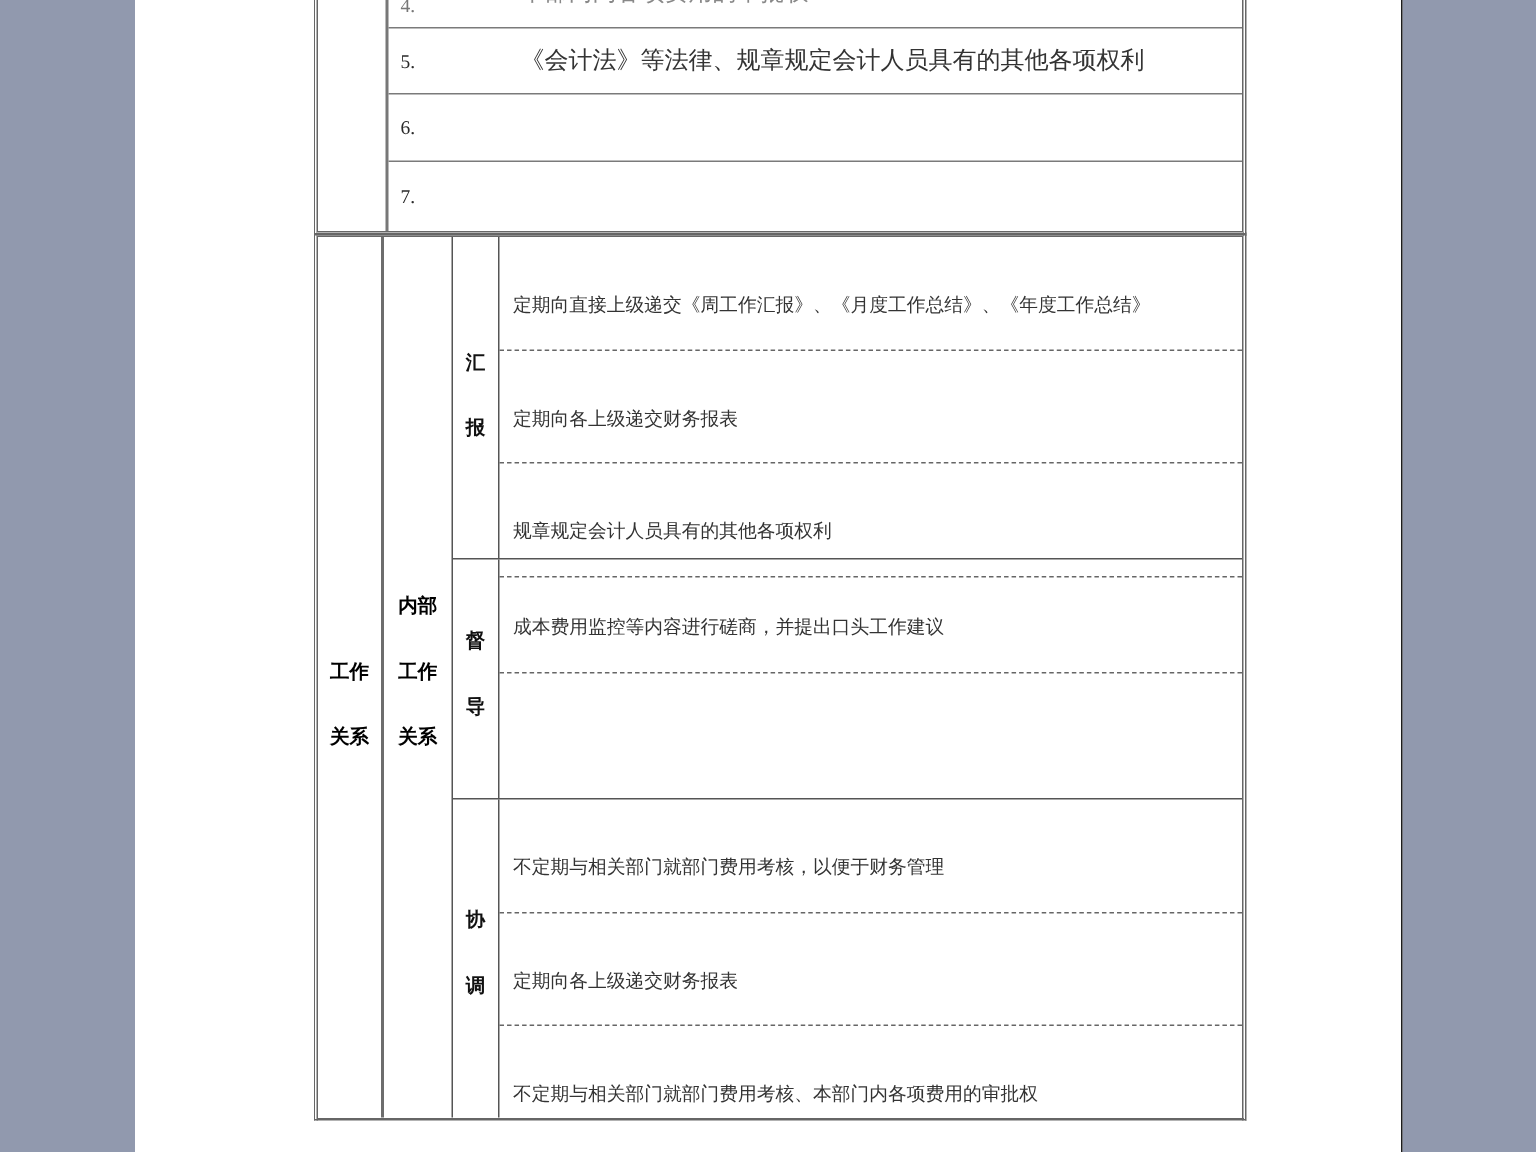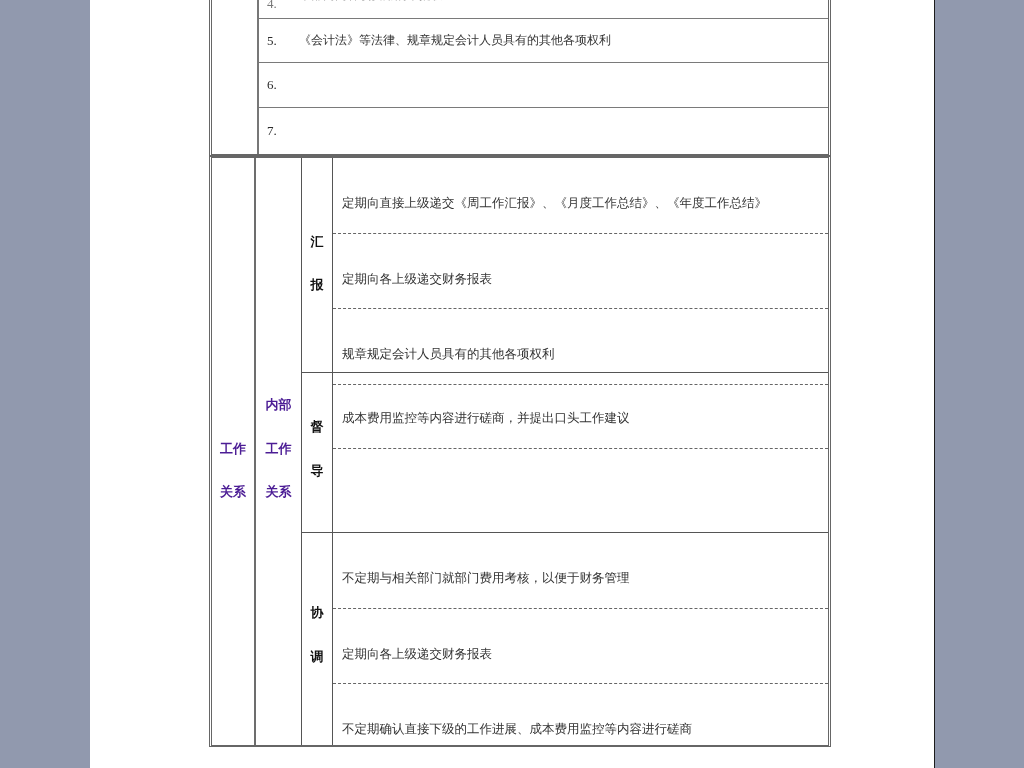--- a/index.html
+++ b/index.html
@@ -45,21 +45,21 @@
       position: absolute; left: 47px; right: 0;
       border-bottom: 1px solid #7a7a7a;
       display: flex; align-items: center;
       font-family: "Liberation Serif", "DejaVu Serif", serif;
       font-size: 13px; color: #2a2a2a;
       padding-left: 8px;
       box-sizing: border-box;
     }
     .rights .row:last-child { border-bottom: none; }
     .rights .row .num { width: 32px; display: inline-block; }
-    .rights .row .txt { font-family: Liberation Mono, monospace; font-size: 12px; color: #333; }
+    .rights .row .txt { font-family: Liberation Mono, monospace; font-size: 16px; color: #333; margin-left: 48px; }
     .rights .row.clipped { color: #777; }
     .rights .row.clipped .txt { color: #888; }
 
     
     .relations {
       left: 209px; top: 155px; width: 622px; height: 592px;
       border-left: 3px double #666;
       border-right: 3px double #666;
       border-top: 3px double #666;
       border-bottom: 2px solid #666;
@@ -70,21 +70,21 @@
       box-sizing: border-box;
     }
     .col2 {
       position: absolute; left: 44px; top: 0; width: 46px; height: 100%;
       border-right: 1px solid #555;
       box-sizing: border-box;
     }
     .stack {
       position: absolute; left: 0; width: 100%;
       text-align: center;
-      font-weight: bold; font-size: 13px; color: #4c1d95;
+      font-weight: bold; font-size: 13px; color: #000000;
       line-height: 43px;
     }
     .group {
       position: absolute; left: 90px; right: 0;
       border-bottom: 1px solid #555;
       box-sizing: border-box;
     }
     .group:last-child { border-bottom: none; }
     .group .glabel {
       position: absolute; left: 0; top: 0; width: 31px; height: 100%;
@@ -176,18 +176,18 @@
     </div>
 
     <div class="group" style="top:375px; height:212px;">
       <div class="glabel">
         <div class="ch" style="top:71px;">协</div>
         <div class="ch" style="top:115px;">调</div>
       </div>
       <div class="items">
         <div class="item">不定期与相关部门就部门费用考核，以便于财务管理</div>
         <div class="item">定期向各上级递交财务报表</div>
-        <div class="item last">不定期确认直接下级的工作进展、成本费用监控等内容进行磋商</div>
+        <div class="item last">不定期与相关部门就部门费用考核、本部门内各项费用的审批权</div>
       </div>
     </div>
 
   </div>
 </div>
 
 </body></html>

